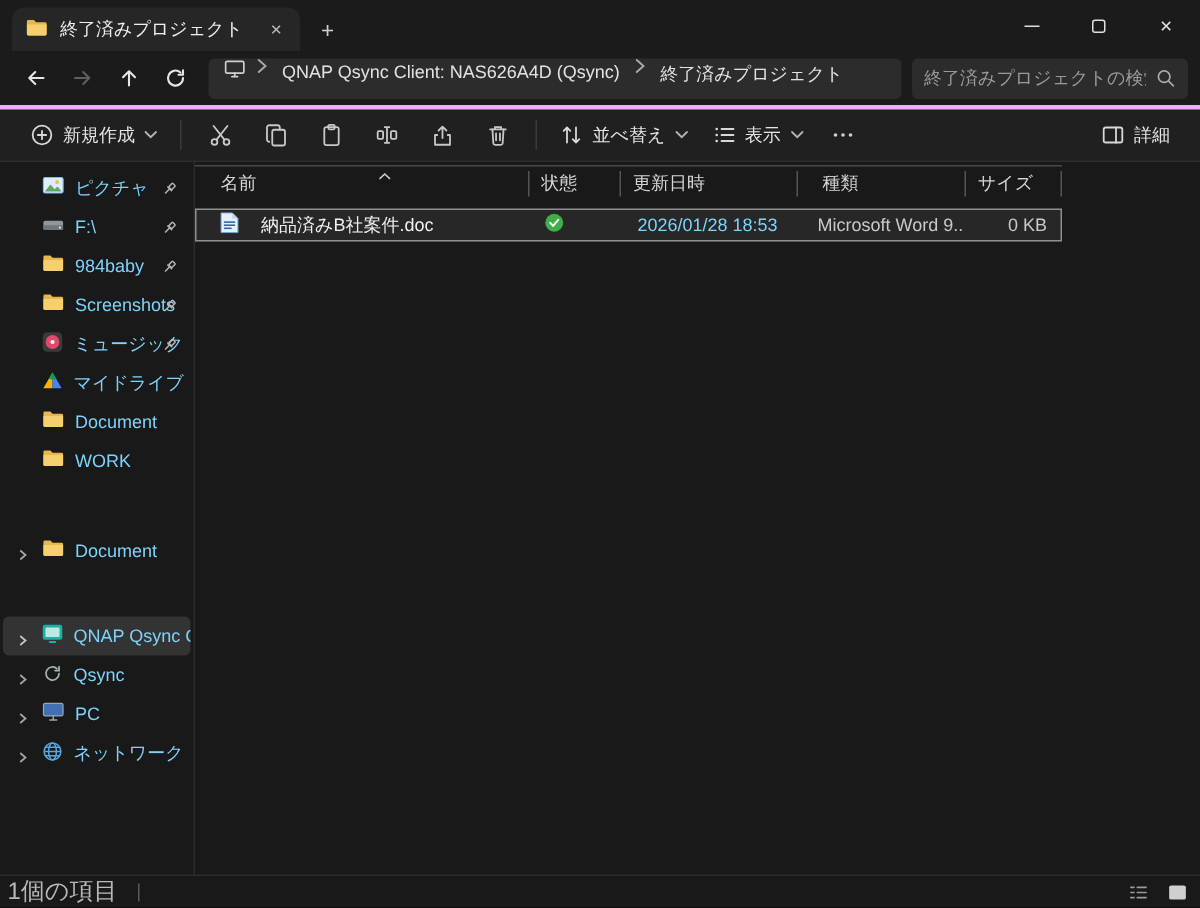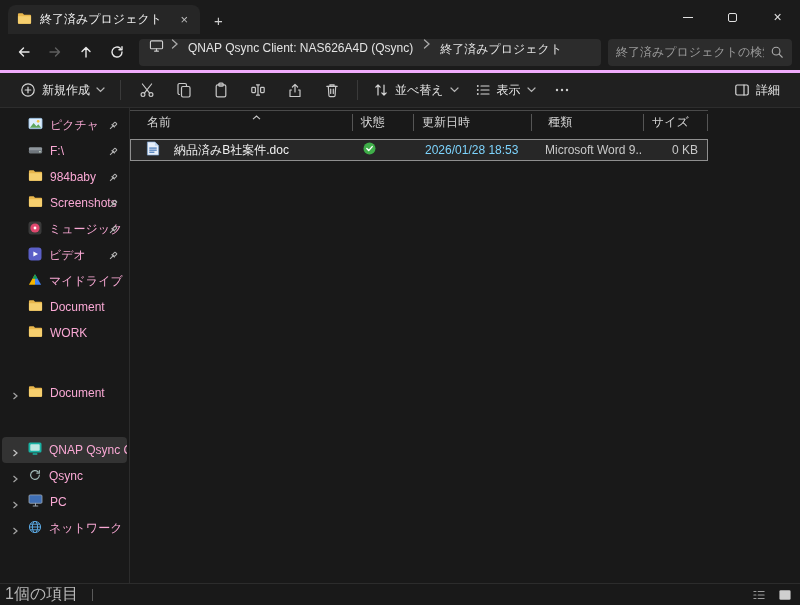--- a/index.html
+++ b/index.html
@@ -36,21 +36,21 @@
   .tico{width:37px;height:30px;display:flex;align-items:center;justify-content:center;border-radius:4px;}
   .tsep{width:1px;height:20px;background:#3a3a3a;margin:0 7px;}
   .tspacer{flex:1;}
   
   .content{height:475px;display:flex;}
   .sidebar{width:130px;border-right:1px solid #2c2c2c;padding-top:4px;overflow:hidden;}
   .side-item{height:26px;margin:0 2px;border-radius:4px;display:flex;align-items:center;
     padding-left:26px;gap:7px;position:relative;}
   .side-item .chev{position:absolute;left:9px;top:9px;}
   .side-item .pin{position:absolute;right:9px;top:8px;}
-  .side-label{white-space:nowrap;overflow:hidden;color:#f9a8d4;}
+  .side-label{white-space:nowrap;overflow:hidden;color:#7dd3fc;}
   .side-item.selected{background:#333333;}
   .spacer34{height:34px;} .spacer31{height:31px;}
   
   .filepane{flex:1;position:relative;padding-top:2px;}
   .list-header{display:flex;width:578px;border-top:1px solid #4a4a4a;height:24px;align-items:center;
     position:relative;color:#d6d6d6;}
   .hcell{height:17px;line-height:17px;border-right:1px solid #555;overflow:hidden;white-space:nowrap;}
   .c-name{width:226px;padding-left:17px;} .c-status{width:62px;padding-left:8px;}
   .c-mod{width:120px;padding-left:8px;} .c-type{width:105px;padding-left:8px;margin-left:8px;}
   .c-size{width:65px;padding-left:8px;}
@@ -308,33 +308,20 @@
             </svg></span>
         <span class="side-label">ミュージック</span>
         <span class="pin"><svg width="10" height="10" viewBox="0 0 10 10" fill="none" stroke="#b5b5b5" stroke-width="1">
               <g transform="rotate(45 5 5)">
                 <rect x="3.6" y="0.8" width="2.8" height="3.6" rx="0.5"></rect>
                 <path d="M2.8 4.8h4.4M5 4.8v4.4"></path>
               </g>
             </svg></span>
       </div>
 
-      <div class="side-item">
-        <span><svg width="14" height="14" viewBox="0 0 14 14">
-              <rect x="0.5" y="0.5" width="13" height="13" rx="3" fill="#5b5fc7"></rect>
-              <path d="M5.4 4.4 10 7l-4.6 2.6Z" fill="#fff"></path>
-            </svg></span>
-        <span class="side-label">ビデオ</span>
-        <span class="pin"><svg width="10" height="10" viewBox="0 0 10 10" fill="none" stroke="#b5b5b5" stroke-width="1">
-              <g transform="rotate(45 5 5)">
-                <rect x="3.6" y="0.8" width="2.8" height="3.6" rx="0.5"></rect>
-                <path d="M2.8 4.8h4.4M5 4.8v4.4"></path>
-              </g>
-            </svg></span>
-      </div>
 
       <div class="side-item">
         <span><svg width="14" height="13" viewBox="0 0 16 14">
               <polygon points="8,1 1,13 8,13" fill="#f4b400"></polygon>
               <polygon points="8,1 15,13 8,13" fill="#4285f4"></polygon>
               <polygon points="8,1 11,6.2 5,6.2" fill="#0f9d58"></polygon>
             </svg></span>
         <span class="side-label">マイドライブ</span>
       </div>
 

